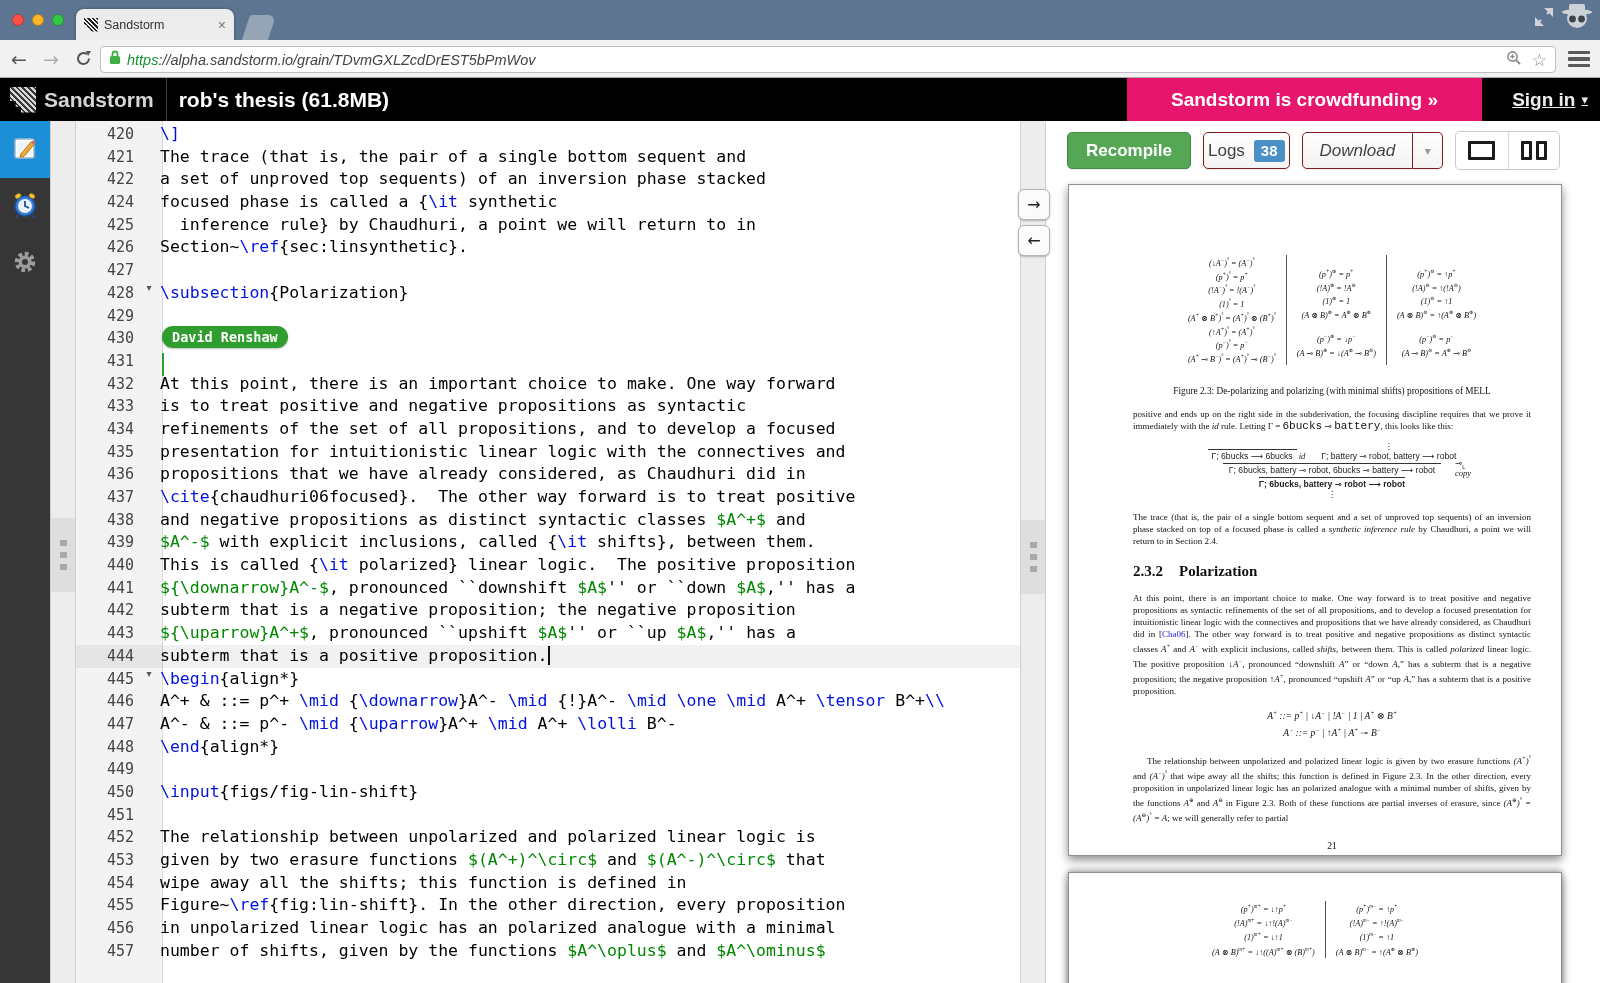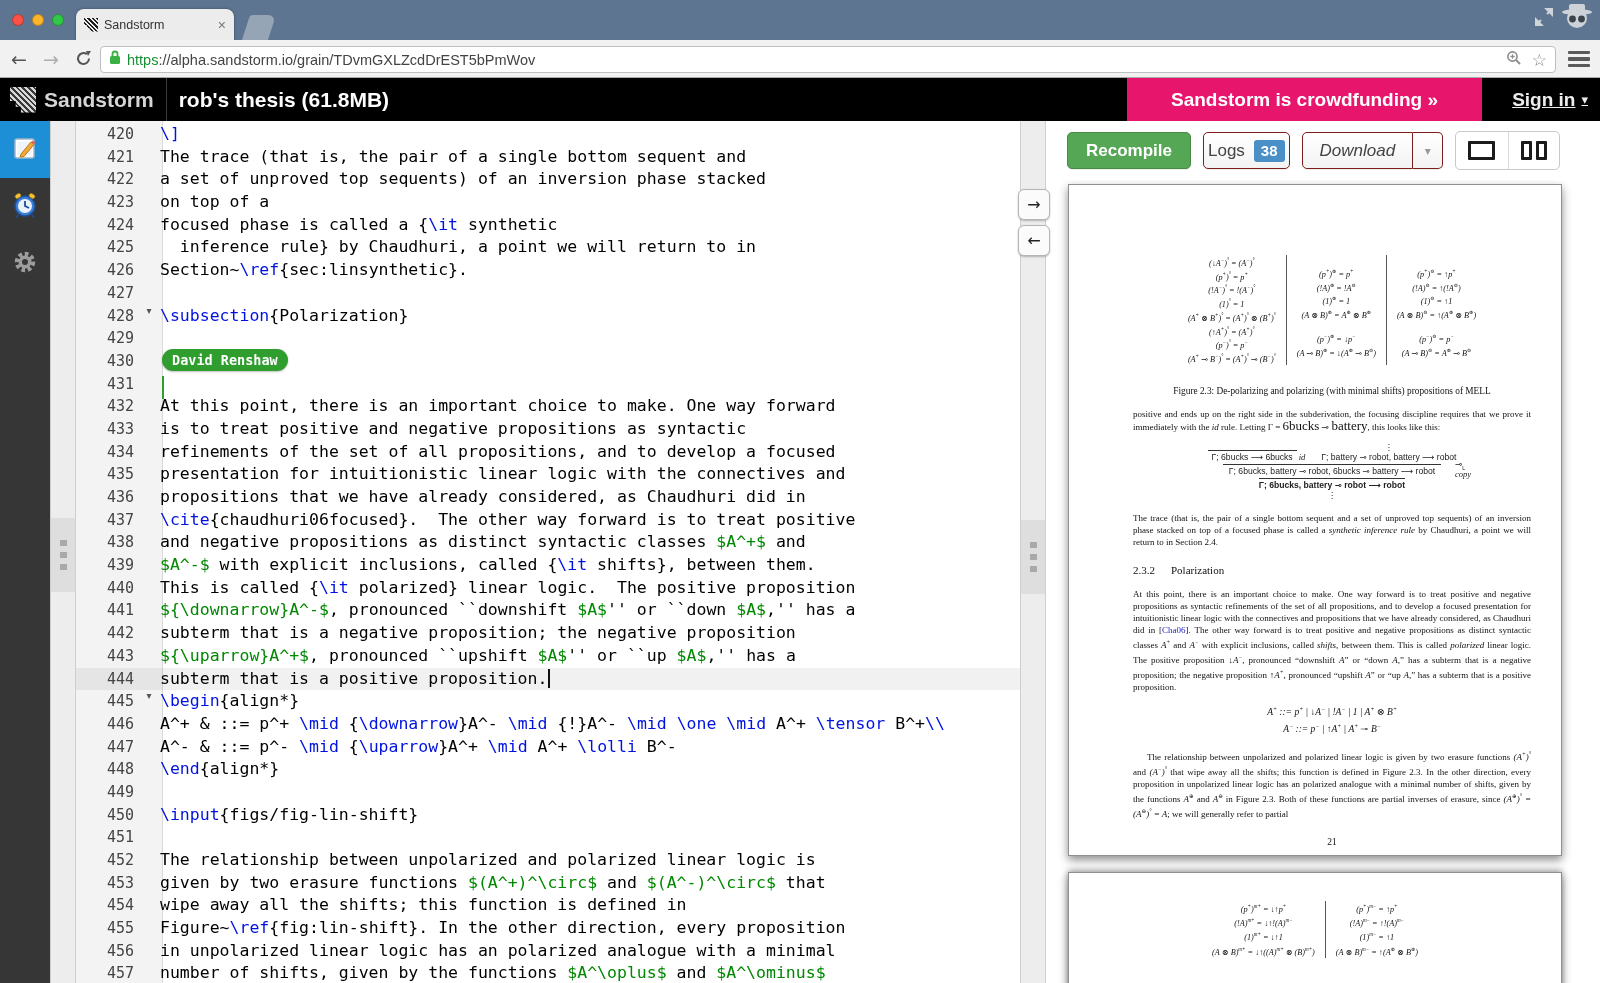--- a/index.html
+++ b/index.html
@@ -21,21 +21,21 @@
        border-radius:3px 8px 0 0;transform:skewX(-18deg);}
   .win-icons{position:absolute;right:6px;top:2px;display:flex;align-items:center;gap:6px;}
 
   
   .chrome-toolbar{position:absolute;left:0;top:40px;width:1600px;height:38px;background:#f1f1f1;
        border-bottom:1px solid #a9a9a9;display:flex;align-items:center;}
   .nav-btn{width:26px;height:26px;display:flex;align-items:center;justify-content:center;
        font-size:19px;color:#555;margin-left:6px;font-family:"DejaVu Sans",sans-serif;}
   .nav-btn.disabled{color:#adadad;}
   .urlbar{position:absolute;left:100px;right:44px;top:6px;height:27px;background:#fff;border:1px solid #bcc0c4;
-       border-radius:4px;display:flex;align-items:center;padding:0 8px;}
+       border-radius:4px;display:flex;align-items:center;padding:0 8px;font-style:italic;}
   .url-scheme{color:#188f33;font-size:14.5px;margin-left:6px;}
   .url-rest{color:#444;font-size:14.5px;}
   .urlbar-right{margin-left:auto;display:flex;align-items:center;gap:10px;}
   .star{font-size:17px;color:#8b8b8b;font-family:"DejaVu Sans",sans-serif;}
   .hamburger{position:absolute;right:10px;top:11px;width:22px;height:16px;display:flex;flex-direction:column;justify-content:space-between;}
   .hamburger i{display:block;height:3.2px;background:#5a5a5a;border-radius:1px;}
 
   
   .ss-bar{position:absolute;left:0;top:78px;width:1600px;height:43px;background:#000;display:flex;align-items:center;}
   .ss-logo{margin-left:10px;width:26px;height:26px;
@@ -116,38 +116,38 @@
   .mrow{white-space:nowrap;}
   .mrow.gap{height:10px;}
   .pdf-page sup{font-size:.62em;}
   .pdf-page sub{font-size:.62em;}
 
   .pdf-caption{text-align:center;margin-top:21px;font-size:9.3px;}
   .pdf-para{font-size:9px;line-height:12px;text-align:justify;margin-top:12px;}
   .pdf-para.indent{text-indent:14px;}
   .rt-i{font-style:italic;}
   .rt-m{font-style:italic;}
-  .rt-sf{font-family:Liberation Serif, serif;font-size:13px;}
+  .rt-sf{font-family:Liberation Mono, monospace;font-size:11px;}
   .rt-link{color:#2323cc;}
 
   .ptree{margin-top:10px;display:flex;flex-direction:column;align-items:center;
       font-family:"Liberation Sans","DejaVu Sans",sans-serif;font-size:8.6px;line-height:11px;color:#222;}
   .pt-row1{display:flex;align-items:flex-end;gap:16px;}
   .pt-axiom{border-top:1px solid #333;padding:1px 4px 0;}
   .pt-lbl{font-family:"Liberation Serif",serif;font-style:italic;font-size:8.6px;margin-left:2px;}
   .pt-right{display:flex;flex-direction:column;align-items:center;}
   .pt-mid-wrap{position:relative;margin-top:1px;}
   .pt-mid{border-top:1px solid #333;padding:1px 6px 0;}
   .pt-l1{position:absolute;right:-24px;top:-5px;font-size:8.6px;}
   .pt-l2{position:absolute;right:-30px;bottom:-3px;font-family:"Liberation Serif",serif;font-style:italic;}
   .pt-bot{border-top:1px solid #333;padding-top:1px;margin-top:1px;font-weight:bold;}
   .pt-dots{line-height:9px;}
 
   .pdf-dmath{text-align:center;font-style:italic;font-size:9.5px;line-height:13.5px;margin-top:10px;}
-  .pdf-heading{margin-top:16px;font-size:11px;font-weight:normal;}
+  .pdf-heading{margin-top:16px;font-size:15px;font-weight:bold;}
   .pdf-heading .hnum{margin-right:16px;}
   .pdf-pagenum{text-align:center;margin-top:17px;font-size:9.5px;}
 </style>
 </head>
 <body>
 
 <div class="app">
 
   <div class="tabstrip">
     <span class="tlight tl-red"></span>
@@ -276,21 +276,20 @@
           <i></i>
           <i></i>
         </div>
     </div>
 
     <div class="editor">
       <div id="lines">
           <div class="cl"><span class="ln">420</span><span class="fold"></span><span class="codetext"><span class="sg-c">\]</span></span></div>
           <div class="cl"><span class="ln">421</span><span class="fold"></span><span class="codetext"><span class="sg-p">The trace (that is, the pair of a single bottom sequent and</span></span></div>
           <div class="cl"><span class="ln">422</span><span class="fold"></span><span class="codetext"><span class="sg-p">a set of unproved top sequents) of an inversion phase stacked</span></span></div>
-          <div class="cl"><span class="ln">423</span><span class="fold"></span><span class="codetext"><span class="sg-p">on top of a</span></span></div>
           <div class="cl"><span class="ln">424</span><span class="fold"></span><span class="codetext"><span class="sg-p">focused phase is called a {</span><span class="sg-c">\it</span><span class="sg-p"> synthetic</span></span></div>
           <div class="cl"><span class="ln">425</span><span class="fold"></span><span class="codetext"><span class="sg-p">  inference rule} by Chaudhuri, a point we will return to in</span></span></div>
           <div class="cl"><span class="ln">426</span><span class="fold"></span><span class="codetext"><span class="sg-p">Section~</span><span class="sg-c">\ref</span><span class="sg-p">{sec:linsynthetic}.</span></span></div>
           <div class="cl"><span class="ln">427</span><span class="fold"></span><span class="codetext"></span></div>
           <div class="cl"><span class="ln">428</span><span class="fold">▾</span><span class="codetext"><span class="sg-c">\subsection</span><span class="sg-p">{Polarization}</span></span></div>
           <div class="cl"><span class="ln">429</span><span class="fold"></span><span class="codetext"></span></div>
           <div class="cl"><span class="ln">430</span><span class="fold"></span><span class="codetext"><span class="collab-flag">David Renshaw</span></span></div>
           <div class="cl"><span class="ln">431</span><span class="fold"></span><span class="codetext"><span class="collab-caret"></span></span></div>
           <div class="cl"><span class="ln">432</span><span class="fold"></span><span class="codetext"><span class="sg-p">At this point, there is an important choice to make. One way forward</span></span></div>
           <div class="cl"><span class="ln">433</span><span class="fold"></span><span class="codetext"><span class="sg-p">is to treat positive and negative propositions as syntactic</span></span></div>

